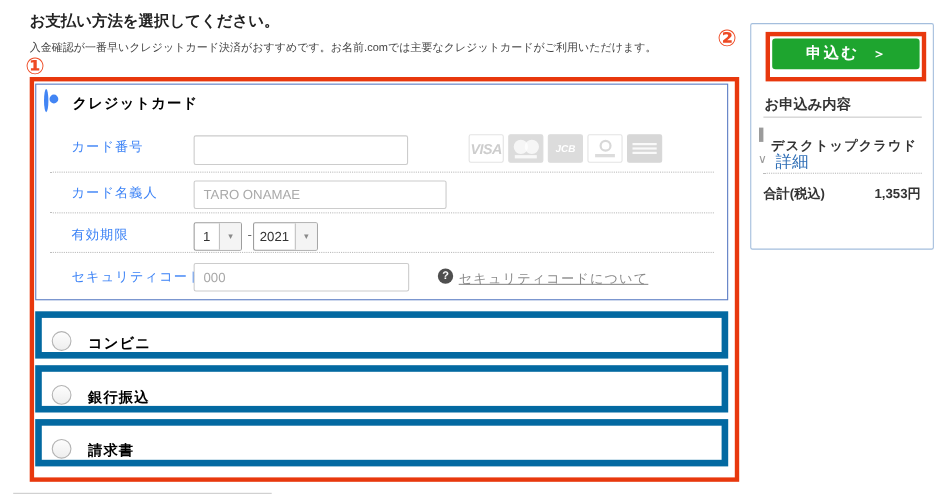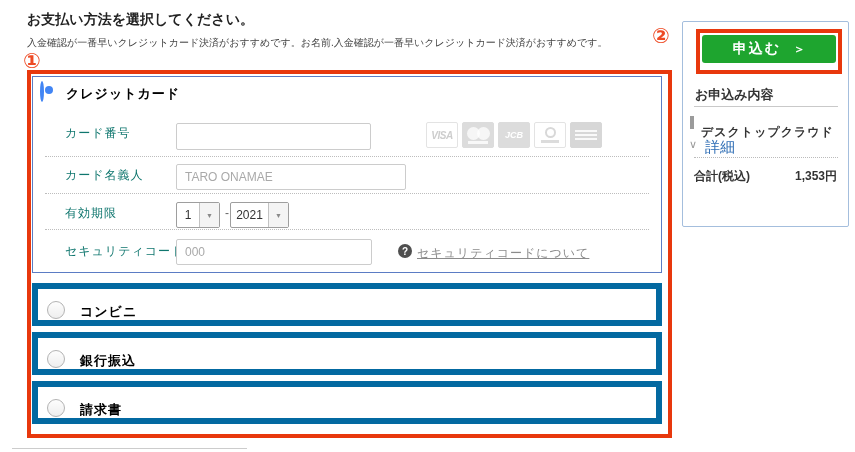--- a/index.html
+++ b/index.html
@@ -24,33 +24,33 @@
   
   .cc-panel { left:32px; top:76px; width:630px; height:197px;
     border:1px solid #5b7cc4; background:#fff; z-index:10; }
   .opt-label { font-size:13px; font-weight:bold; color:#000000; letter-spacing:1px; }
   .radio { width:18px; height:18px; border-radius:50%;
     border:1px solid #b3b3b3; background:linear-gradient(#fdfdfd,#eee); }
   .radio.sel { border:2px solid #4285f4; background:#fff; position:relative; }
   .radio.sel::after { content:""; position:absolute; left:3px; top:3px;
     width:8px; height:8px; border-radius:50%; background:#4285f4; }
 
-  .field-label { font-size:12px; color:#0f766e; letter-spacing:1px; }
+  .field-label { font-size:12px; color:#3b82f6; letter-spacing:1px; }
   .text-input { border:1px solid #ccc; border-radius:2px; background:#fff;
     font-size:12px; color:#333; padding:0 8px; outline:none;
     font-family:"Liberation Sans","DejaVu Sans",sans-serif; }
   .text-input::placeholder { color:#a9a9a9; opacity:1; }
   .dotsep { border-top:1px dotted #bdbdbd; height:0; left:12px; right:12px; }
 
   
   .brand-row { left:393px; top:45px; display:flex; gap:4px; }
   .cicon { width:32px; height:26px; border:1px solid #e3e3e3; border-radius:2px;
     background:#fff; display:flex; align-items:center; justify-content:center;
     flex-direction:column; overflow:hidden; }
-  .cicon .visa-txt { font-style:italic; font-weight:bold; font-size:10px;
+  .cicon .visa-txt { font-style:italic; font-weight:bold; font-size:13px;
     color:#cdcdcd; letter-spacing:-0.5px; }
   .cicon.mc { background:#dcdcdc; border-color:#dcdcdc; position:relative; }
   .cicon.mc i { position:absolute; top:4px; width:13px; height:13px;
     border-radius:50%; background:rgba(255,255,255,0.75); }
   .cicon.mc i.c1 { left:4px; } .cicon.mc i.c2 { left:14px; }
   .cicon.mc .mc-bar { position:absolute; bottom:3px; left:5px; right:5px;
     height:3px; background:rgba(255,255,255,0.8); }
   .cicon.jcb { background:#dcdcdc; border-color:#dcdcdc; }
   .cicon.jcb .jcb-txt { font-style:italic; font-weight:bold; font-size:9px; color:#fff; }
   .cicon.diners .d-circle { width:11px; height:11px; border:2px solid #d8d8d8;
@@ -120,21 +120,21 @@
   .lbl4 { left:32px; top:166px; } .inp4 { left:143px; top:162px; width:196px; height:26px; }
   .help-icon-pos { left:365px; top:167px; }
   .help-link-pos { left:384px; top:168px; }
 </style>
 </head>
 <body>
 
 <div class="page">
 
   <div class="abs page-title">お支払い方法を選択してください。</div>
-  <div class="abs page-subtitle">入金確認が一番早いクレジットカード決済がおすすめです。お名前.入金確認が一番早いクレジットカード決済がおすすめです。</div>
+  <div class="abs page-subtitle">入金確認が一番早いクレジットカード決済がおすすめです。お名前.comでは主要なクレジットカードがご利用いただけます。</div>
 
   <div class="abs anno anno1">①</div>
   <div class="abs anno anno2">②</div>
 
   <div class="abs redbox-main"></div>
 
   <div class="abs cc-panel">
     <span class="abs radio sel cc-radio"></span>
     <span class="abs opt-label cc-label">クレジットカード</span>
 

